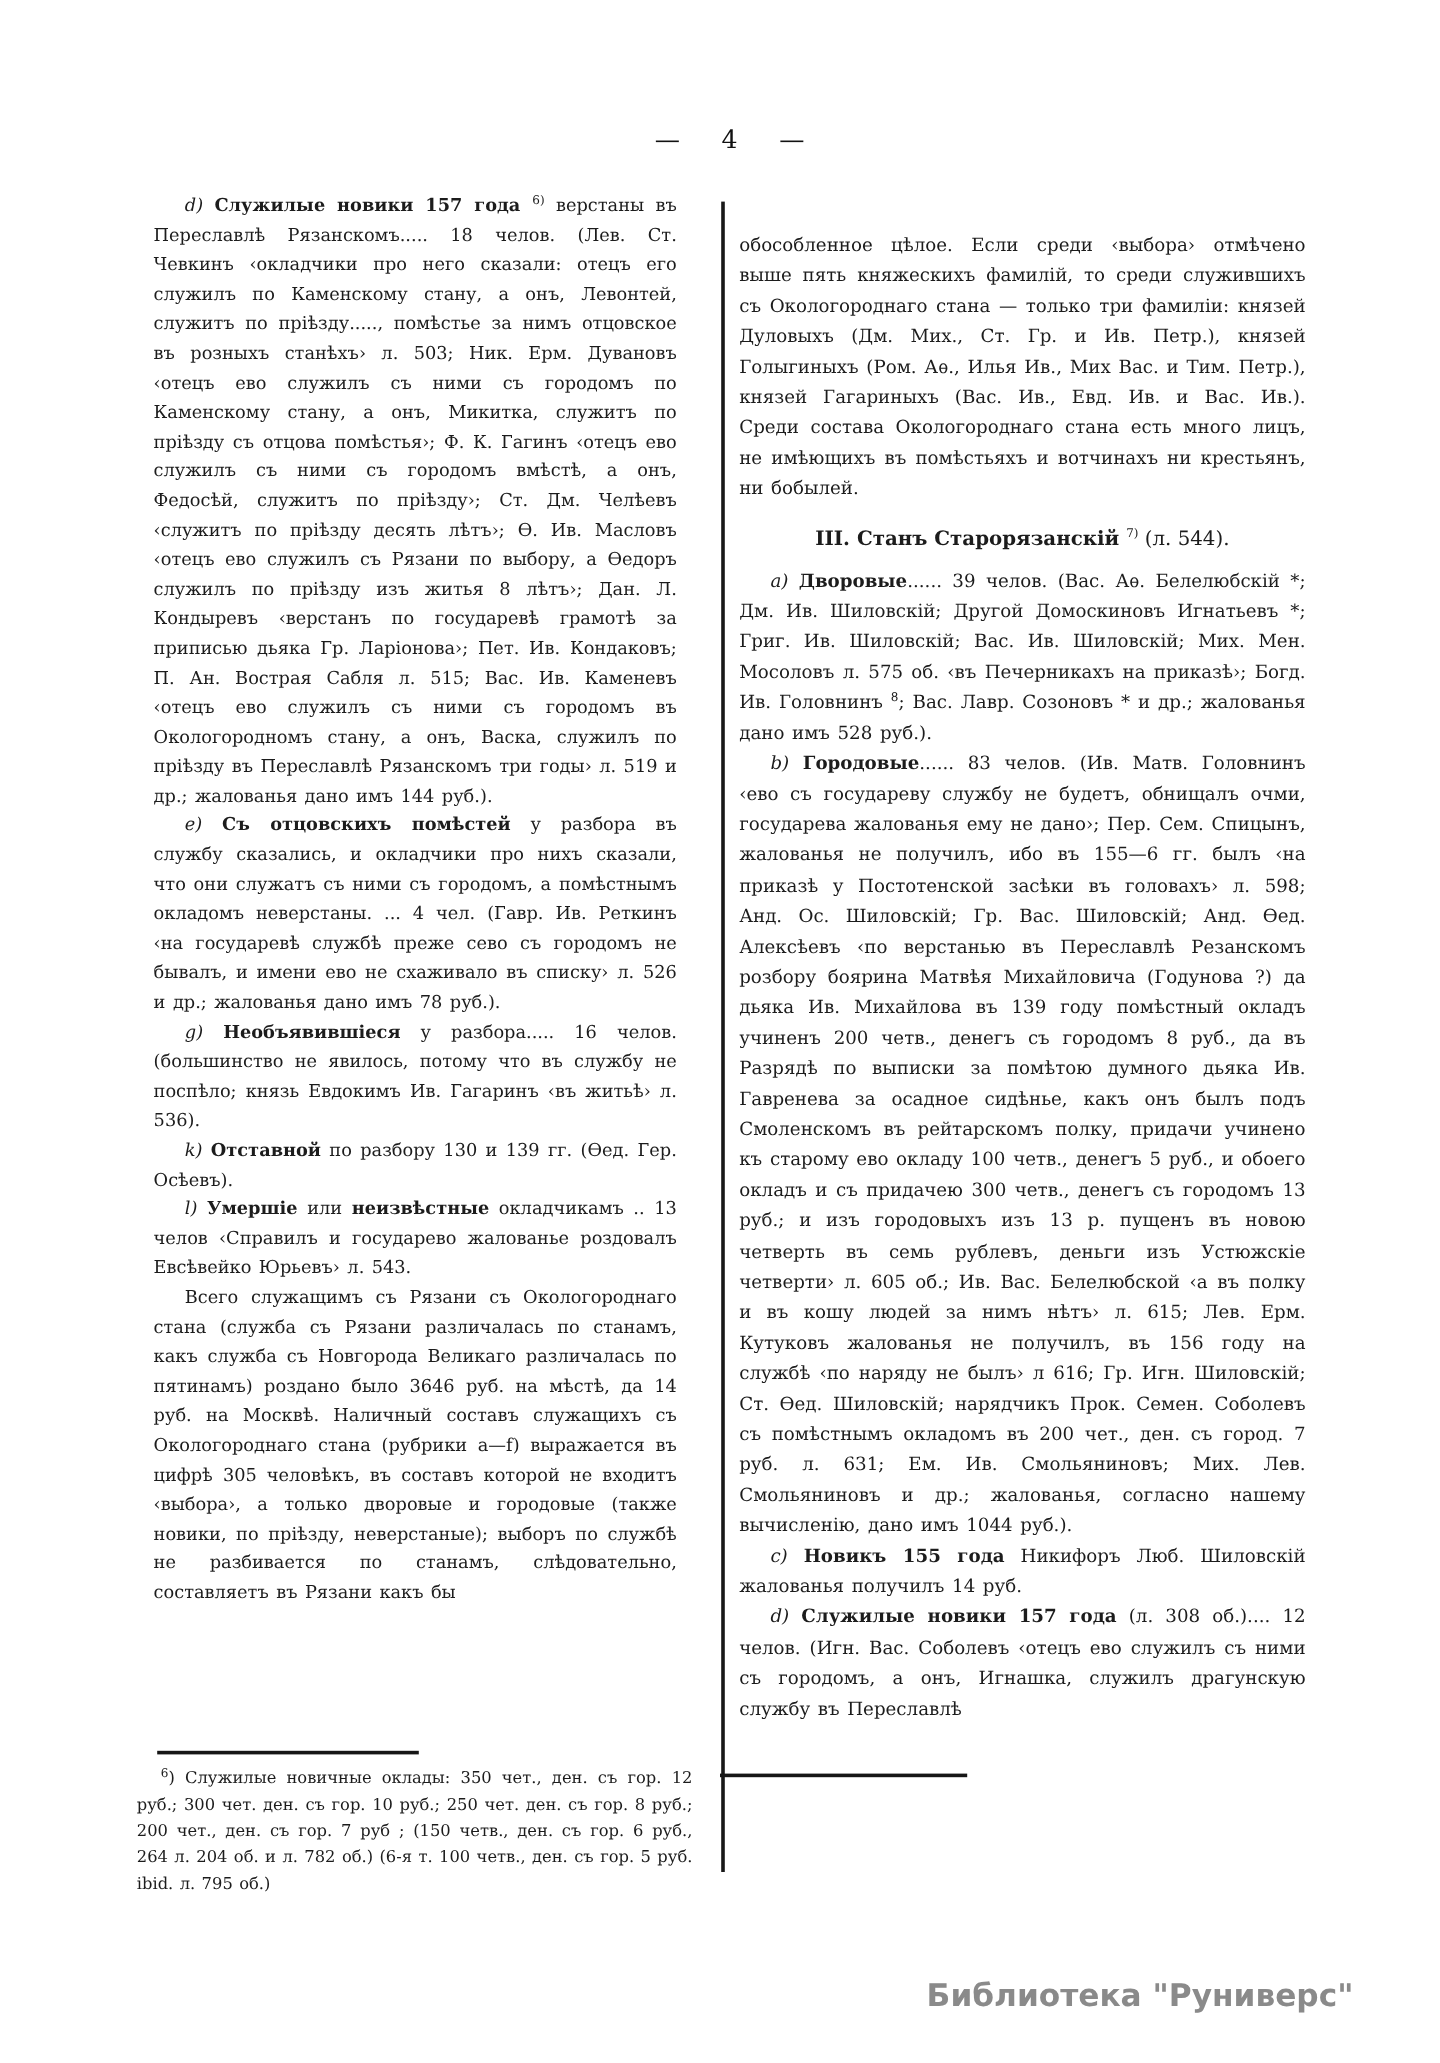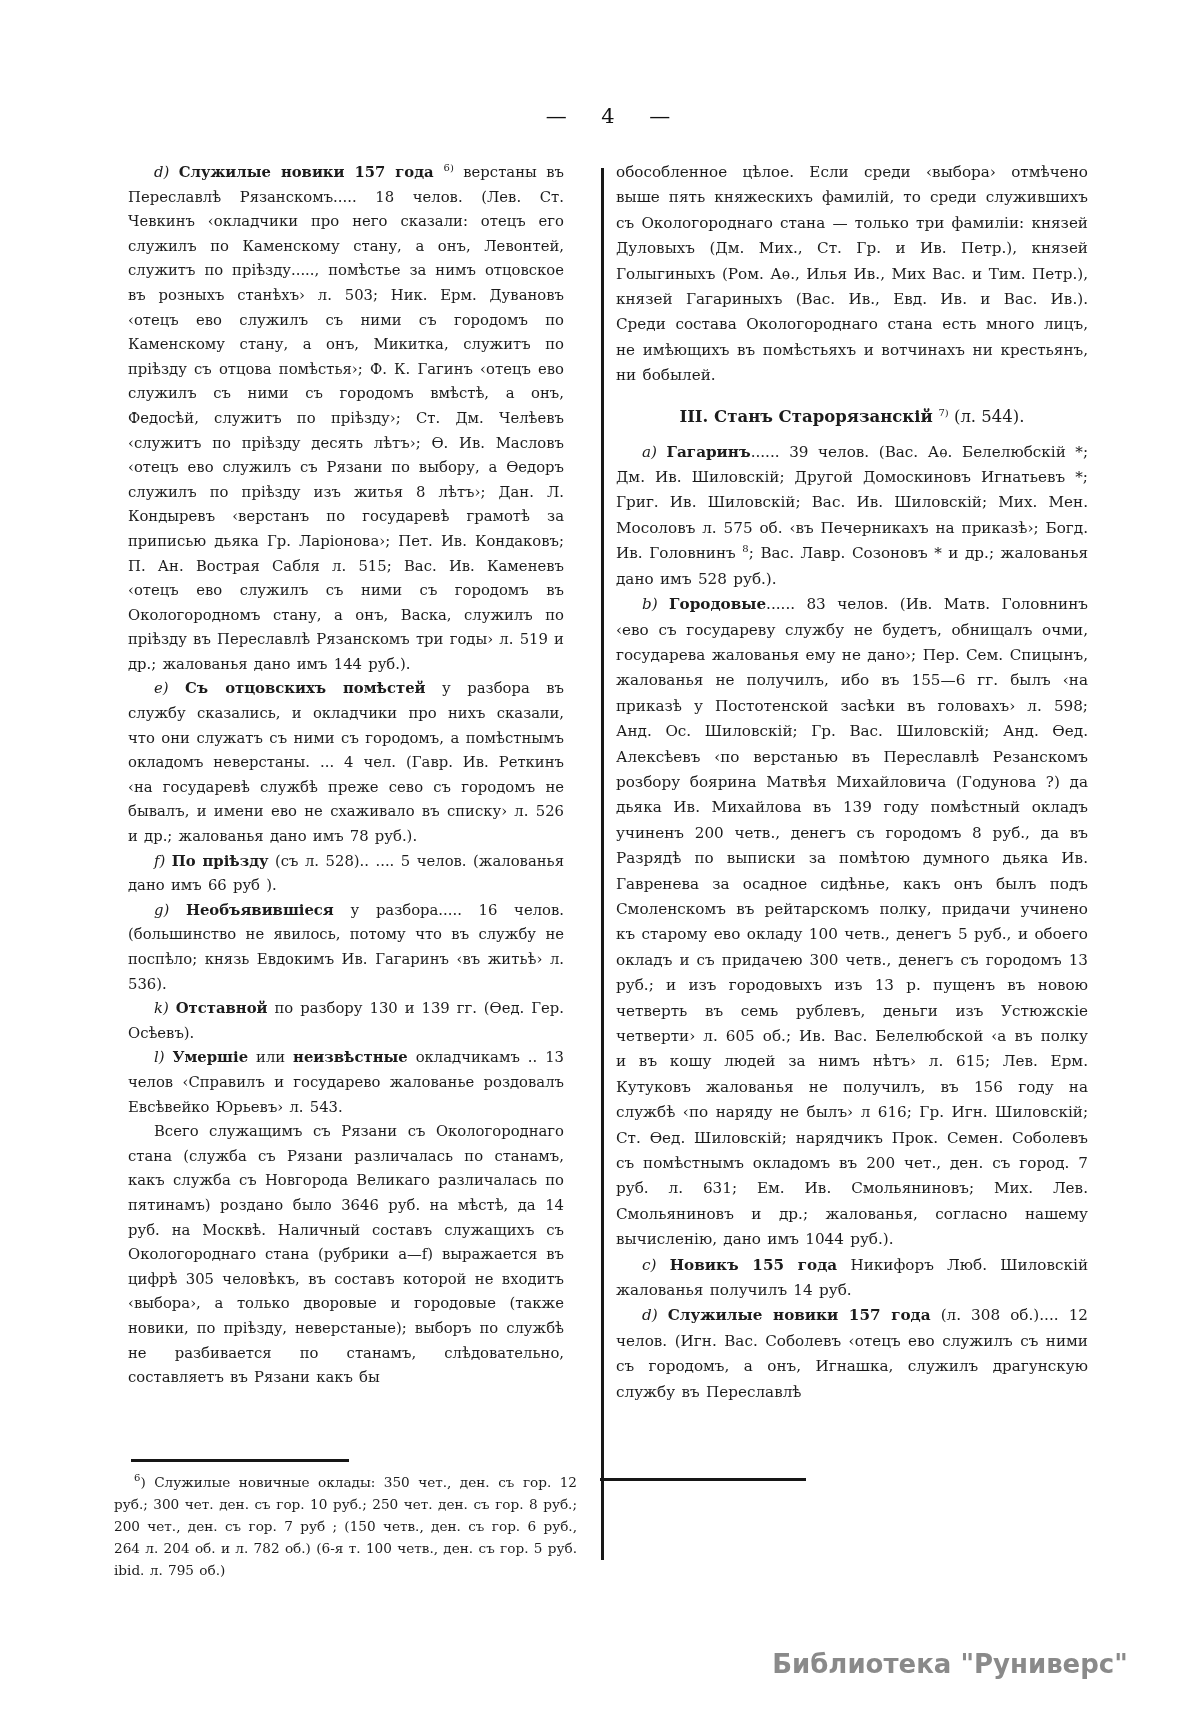--- a/index.html
+++ b/index.html
@@ -21,21 +21,21 @@
 
   .col { position:absolute; overflow:hidden; }
   .col-left  { left:128px; top:160px; width:436px; height:1296px; }
   .col-right { left:616px; top:160px; width:472px; height:1314px; }
 
   .col p {
     margin:0; text-align:justify; text-indent:26px;
     font-size:14.8px; line-height:24.6px; word-spacing:1.5px;
   }
   .col-right p { font-size:15.2px; line-height:25.4px; }
-  .col p.noindent { text-indent:0; }
+  .col p.noindent { text-indent:0;margin-top:32px; }
 
   b { font-weight:700; }
   i { font-style:italic; }
   sup { font-size:10px; line-height:0; vertical-align:super; }
 
   h3.section-heading {
     margin:15px 0 11px 0; text-align:center; text-indent:0;
     font-size:16.5px; line-height:25px; font-weight:normal;
   }
 
@@ -66,33 +66,32 @@
 </head>
 <body>
 
 <div class="page">
 
   <div class="page-header">— 4 —</div>
 
   <div class="col col-left">
     <p><i>d) </i><b>Служилые новики 157 года </b><sup>6)</sup><span> верстаны въ Переславлѣ Рязанскомъ..... 18 челов. (Лев. Ст. Чевкинъ ‹окладчики про него сказали: отецъ его служилъ по Каменскому стану, а онъ, Левонтей, служитъ по пріѣзду....., помѣстье за нимъ отцовское въ розныхъ станѣхъ› л. 503; Ник. Ерм. Дувановъ ‹отецъ ево служилъ съ ними съ городомъ по Каменскому стану, а онъ, Микитка, служитъ по пріѣзду съ отцова помѣстья›; Ф. К. Гагинъ ‹отецъ ево служилъ съ ними съ городомъ вмѣстѣ, а онъ, Федосѣй, служитъ по пріѣзду›; Ст. Дм. Челѣевъ ‹служитъ по пріѣзду десять лѣтъ›; Ѳ. Ив. Масловъ ‹отецъ ево служилъ съ Рязани по выбору, а Ѳедоръ служилъ по пріѣзду изъ житья 8 лѣтъ›; Дан. Л. Кондыревъ ‹верстанъ по государевѣ грамотѣ за приписью дьяка Гр. Ларіонова›; Пет. Ив. Кондаковъ; П. Ан. Вострая Сабля л. 515; Вас. Ив. Каменевъ ‹отецъ ево служилъ съ ними съ городомъ въ Окологородномъ стану, а онъ, Васка, служилъ по пріѣзду въ Переславлѣ Рязанскомъ три годы› л. 519 и др.; жалованья дано имъ 144 руб.).</span></p>
     <p><i>е) </i><b>Съ отцовскихъ помѣстей</b><span> у разбора въ службу сказались, и окладчики про нихъ сказали, что они служатъ съ ними съ городомъ, а помѣстнымъ окладомъ неверстаны. ... 4 чел. (Гавр. Ив. Реткинъ ‹на государевѣ службѣ преже сево съ городомъ не бывалъ, и имени ево не схаживало въ списку› л. 526 и др.; жалованья дано имъ 78 руб.).</span></p>
-    <p><i>f) </i><b>По пріѣзду</b><span> (съ л. 528).. .... 5 челов. (жалованья дано имъ 66 руб ).</span></p>
     <p><i>g) </i><b>Необъявившіеся</b><span> у разбора..... 16 челов. (большинство не явилось, потому что въ службу не поспѣло; князь Евдокимъ Ив. Гагаринъ ‹въ житьѣ› л. 536).</span></p>
     <p><i>k) </i><b>Отставной</b><span> по разбору 130 и 139 гг. (Ѳед. Гер. Осѣевъ).</span></p>
     <p><i>l) </i><b>Умершіе</b><span> или </span><b>неизвѣстные</b><span> окладчикамъ .. 13 челов ‹Справилъ и государево жалованье роздовалъ Евсѣвейко Юрьевъ› л. 543.</span></p>
     <p><span>Всего служащимъ съ Рязани съ Окологороднаго стана (служба съ Рязани различалась по станамъ, какъ служба съ Новгорода Великаго различалась по пятинамъ) роздано было 3646 руб. на мѣстѣ, да 14 руб. на Москвѣ. Наличный составъ служащихъ съ Окологороднаго стана (рубрики а—f) выражается въ цифрѣ 305 человѣкъ, въ составъ которой не входитъ ‹выбора›, а только дворовые и городовые (также новики, по пріѣзду, неверстаные); выборъ по службѣ не разбивается по станамъ, слѣдовательно, составляетъ въ Рязани какъ бы</span></p>
   </div>
 
   <div class="divider"></div>
 
   <div class="col col-right">
     <p class="noindent"><span>обособленное цѣлое. Если среди ‹выбора› отмѣчено выше пять княжескихъ фамилій, то среди служившихъ съ Окологороднаго стана — только три фамиліи: князей Дуловыхъ (Дм. Мих., Ст. Гр. и Ив. Петр.), князей Голыгиныхъ (Ром. Аѳ., Илья Ив., Мих Вас. и Тим. Петр.), князей Гагариныхъ (Вас. Ив., Евд. Ив. и Вас. Ив.). Среди состава Окологороднаго стана есть много лицъ, не имѣющихъ въ помѣстьяхъ и вотчинахъ ни крестьянъ, ни бобылей.</span></p>
     <h3 class="section-heading"><b>III. Станъ Старорязанскій </b><sup>7)</sup><span> (л. 544).</span></h3>
-    <p><i>а) </i><b>Гагаринъ</b><span>...... 39 челов. (Вас. Аѳ. Белелюбскій *; Дм. Ив. Шиловскій; Другой Домоскиновъ Игнатьевъ *; Григ. Ив. Шиловскій; Вас. Ив. Шиловскій; Мих. Мен. Мосоловъ л. 575 об. ‹въ Печерникахъ на приказѣ›; Богд. Ив. Головнинъ </span><sup>8</sup><span>; Вас. Лавр. Созоновъ * и др.; жалованья дано имъ 528 руб.).</span></p>
+    <p><i>а) </i><b>Дворовые</b><span>...... 39 челов. (Вас. Аѳ. Белелюбскій *; Дм. Ив. Шиловскій; Другой Домоскиновъ Игнатьевъ *; Григ. Ив. Шиловскій; Вас. Ив. Шиловскій; Мих. Мен. Мосоловъ л. 575 об. ‹въ Печерникахъ на приказѣ›; Богд. Ив. Головнинъ </span><sup>8</sup><span>; Вас. Лавр. Созоновъ * и др.; жалованья дано имъ 528 руб.).</span></p>
     <p><i>b) </i><b>Городовые</b><span>...... 83 челов. (Ив. Матв. Головнинъ ‹ево съ государеву службу не будетъ, обнищалъ очми, государева жалованья ему не дано›; Пер. Сем. Спицынъ, жалованья не получилъ, ибо въ 155—6 гг. былъ ‹на приказѣ у Постотенской засѣки въ головахъ› л. 598; Анд. Ос. Шиловскій; Гр. Вас. Шиловскій; Анд. Ѳед. Алексѣевъ ‹по верстанью въ Переславлѣ Резанскомъ розбору боярина Матвѣя Михайловича (Годунова ?) да дьяка Ив. Михайлова въ 139 году помѣстный окладъ учиненъ 200 четв., денегъ съ городомъ 8 руб., да въ Разрядѣ по выписки за помѣтою думного дьяка Ив. Гавренева за осадное сидѣнье, какъ онъ былъ подъ Смоленскомъ въ рейтарскомъ полку, придачи учинено къ старому ево окладу 100 четв., денегъ 5 руб., и обоего окладъ и съ придачею 300 четв., денегъ съ городомъ 13 руб.; и изъ городовыхъ изъ 13 р. пущенъ въ новою четверть въ семь рублевъ, деньги изъ Устюжскіе четверти› л. 605 об.; Ив. Вас. Белелюбской ‹а въ полку и въ кошу людей за нимъ нѣтъ› л. 615; Лев. Ерм. Кутуковъ жалованья не получилъ, въ 156 году на службѣ ‹по наряду не былъ› л 616; Гр. Игн. Шиловскій; Ст. Ѳед. Шиловскій; нарядчикъ Прок. Семен. Соболевъ съ помѣстнымъ окладомъ въ 200 чет., ден. съ город. 7 руб. л. 631; Ем. Ив. Смольяниновъ; Мих. Лев. Смольяниновъ и др.; жалованья, согласно нашему вычисленію, дано имъ 1044 руб.).</span></p>
     <p><i>с) </i><b>Новикъ 155 года</b><span> Никифоръ Люб. Шиловскій жалованья получилъ 14 руб.</span></p>
     <p><i>d) </i><b>Служилые новики 157 года</b><span> (л. 308 об.).... 12 челов. (Игн. Вас. Соболевъ ‹отецъ ево служилъ съ ними съ городомъ, а онъ, Игнашка, служилъ драгунскую службу въ Переславлѣ</span></p>
   </div>
 
   <div class="fn-rule fn-rule-left"></div>
   <div class="footnote fn-left">
     <p><sup>6</sup><span>) Служилые новичные оклады: 350 чет., ден. съ гор. 12 руб.; 300 чет. ден. съ гор. 10 руб.; 250 чет. ден. съ гор. 8 руб.; 200 чет., ден. съ гор. 7 руб ; (150 четв., ден. съ гор. 6 руб., 264 л. 204 об. и л. 782 об.) (6-я т. 100 четв., ден. съ гор. 5 руб. ibid. л. 795 об.)</span></p>
   </div>
 

